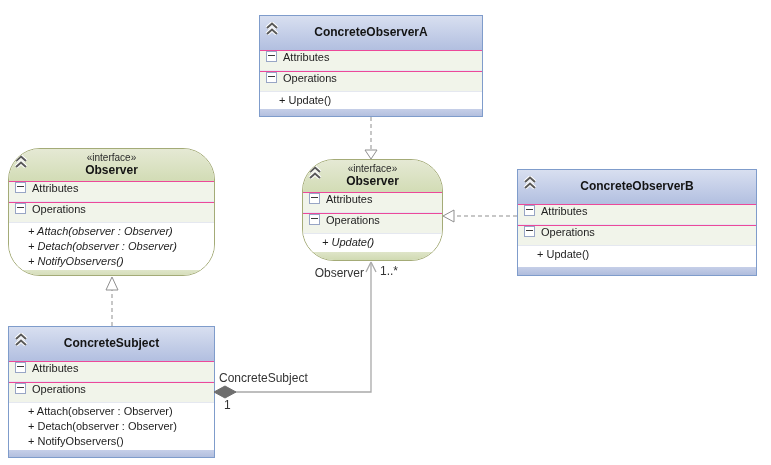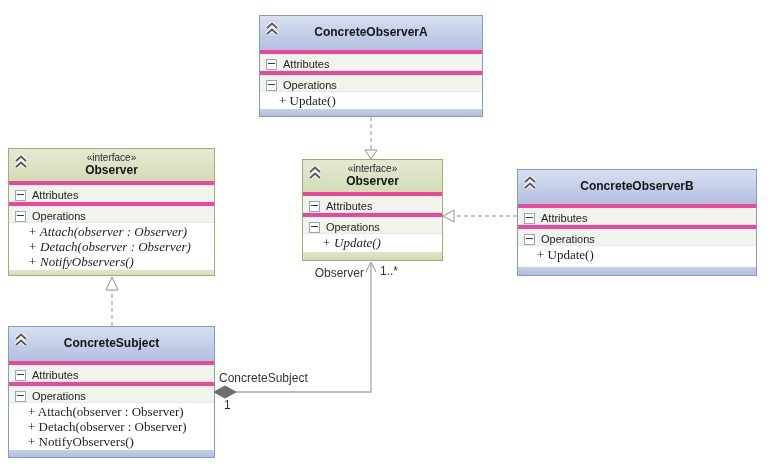--- a/index.html
+++ b/index.html
@@ -6,38 +6,38 @@
   .canvas {
     position:relative; width:771px; height:465px; background:#fff;
     overflow:hidden; font-family:"Liberation Sans", sans-serif;
   }
   
   .node {
     position:absolute; display:flex; flex-direction:column;
     background:#fff; border:1px solid #999; box-sizing:border-box; overflow:hidden;
   }
   .node.blue  { border-color: var(--class-border,#7f9ccb); }
-  .node.green { border-color: var(--interface-border,#a4ab77); }
+  .node.green { border-color: var(--interface-border,#a4ab77); border-radius: 32px; }
   .hdr { position:relative; flex:0 0 auto; display:flex; align-items:center; justify-content:center; }
   .blue  .hdr { height:34px; background:linear-gradient(var(--class-header-top,#d8dff0), var(--class-header-bottom,#b2bfe0)); }
   .green .hdr { height:32px; background:linear-gradient(var(--interface-header-top,#e5e9d4), var(--interface-header-bottom,#d2dcb5)); }
   .chev { position:absolute; left:5px; top:5px; width:14px; height:13px; cursor:pointer; }
   .titlebox { text-align:center; line-height:1.15; }
   .stereo { font-size:10px; color:#2b2b2b; }
   .title  { font-size:12px; font-weight:bold; color:#141414; }
   .row {
-    flex:0 0 21px; display:flex; align-items:flex-end; gap:6px; padding-left:6px;
+    flex:0 0 21px; display:flex; align-items:flex-start; gap:6px; padding-left:6px;
     background:var(--section-row-bg,#f1f4ea);
-    border-top:4px solid #ec4899; border-bottom:1px solid #e5e8f0;
+    border-top:1px solid #ec4899; border-bottom:1px solid #e5e8f0;
     font-size:11px; color:#222; box-sizing:border-box;
   }
   .minus { width:9px; height:9px; border:1px solid #98a5c5; background:#fff; position:relative; flex:0 0 auto; cursor:pointer; }
   .minus::after { content:""; position:absolute; left:1px; right:1px; top:3px; height:1px; background:#3a3a3a; }
   .ops { flex:1 1 auto; background:#fff; padding-top:1px; }
-  .op  { font-size:13px; color:#1e1e1e; padding-left:19px; line-height:15px; white-space:nowrap;font-family:Liberation Serif, serif; }
+  .op  { font-size:11px; color:#1e1e1e; padding-left:19px; line-height:15px; white-space:nowrap; }
   .italic .op { font-style:italic; }
   .strip { flex:0 0 8px; border-top:1px solid #fff; }
   .blue  .strip { background:linear-gradient(#c6cfe8,#b0bddd); }
   .green .strip { background:linear-gradient(#dfe5c9,#d0dab2); }
   
   svg.overlay { position:absolute; left:0; top:0; pointer-events:none; }
   .dash    { stroke:var(--connector-gray,#8f8f8f); stroke-width:1; stroke-dasharray:4 3; fill:none; }
   .tri     { fill:#ffffff; stroke:var(--connector-gray,#8f8f8f); stroke-width:1; }
   .assoc   { stroke:var(--association-gray,#a9a9a9); stroke-width:1.3; fill:none; }
   .diamond { fill:var(--diamond-fill,#6e6e6e); stroke:var(--diamond-fill,#6e6e6e); }

